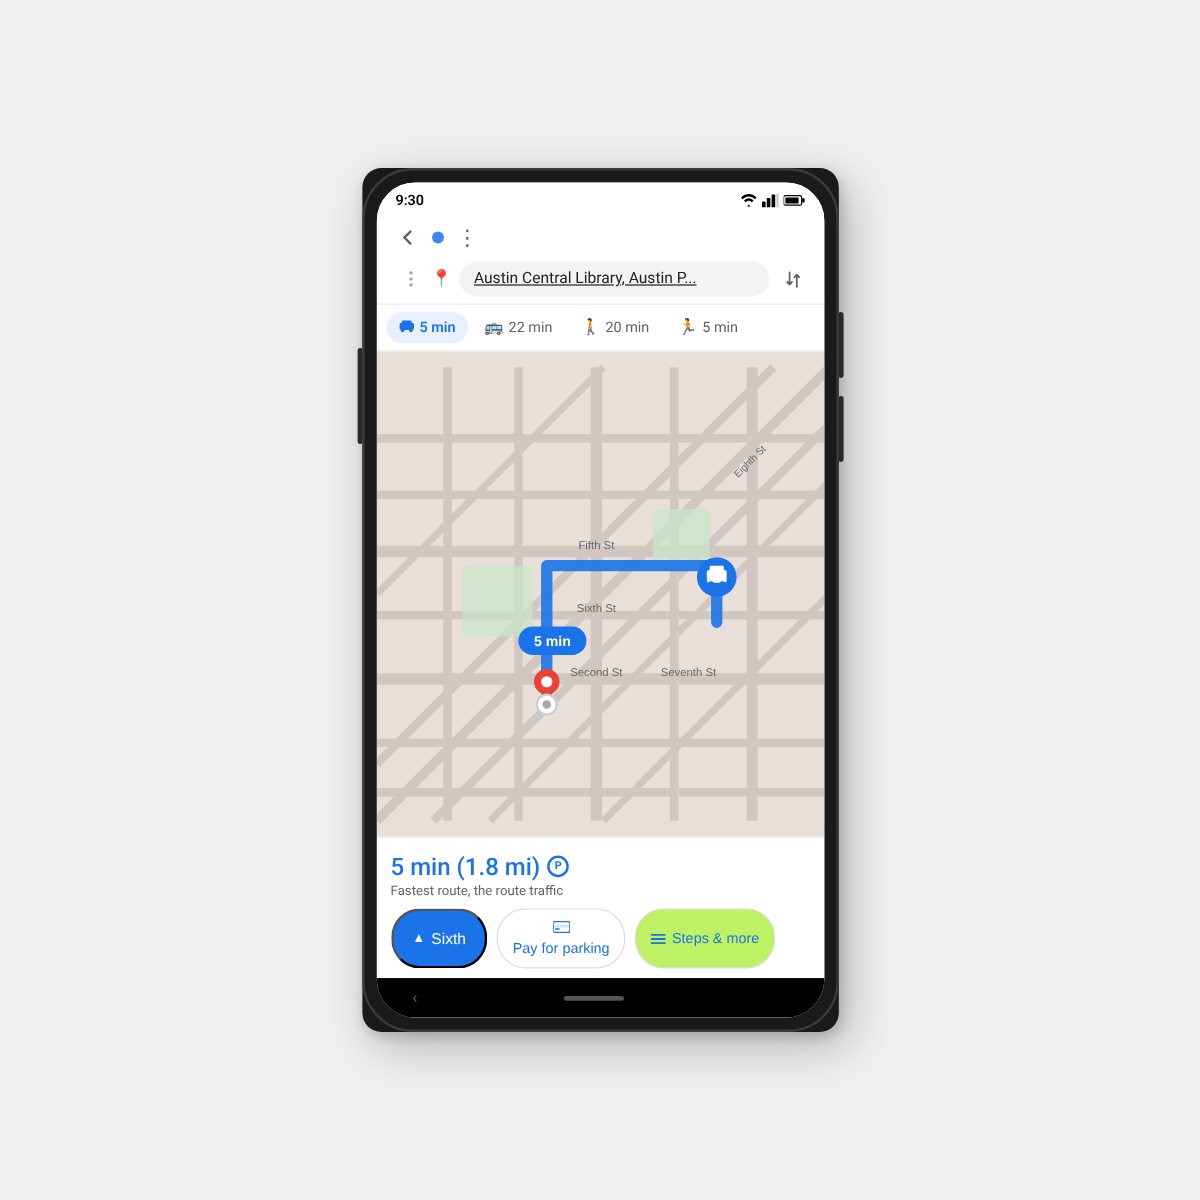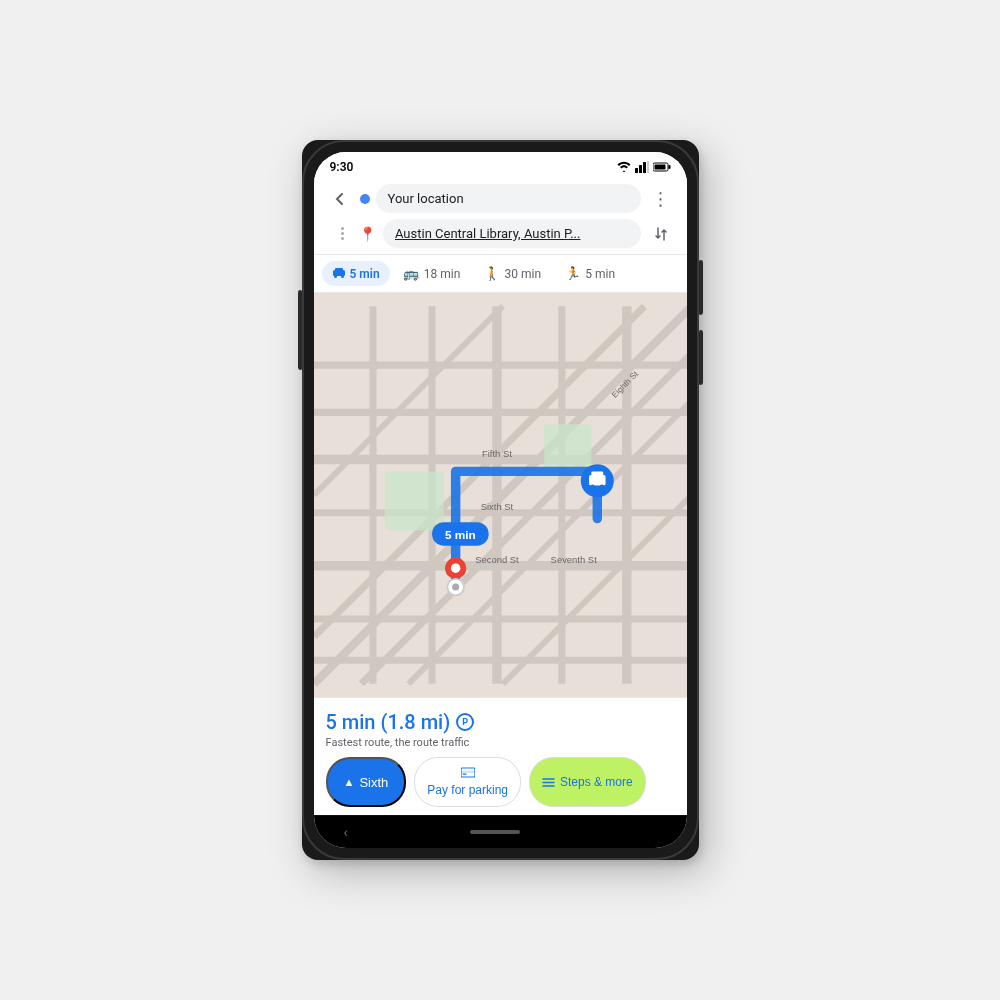--- a/index.html
+++ b/index.html
@@ -399,21 +399,20 @@
 
     <div class="nav-header">
 
       <div class="search-row">
         <div class="back-btn">
           <svg width="16" height="16" viewBox="0 0 16 16">
             <path d="M10 3L5 8l5 5" stroke="#5f6368" stroke-width="2" fill="none" stroke-linecap="round"></path>
           </svg>
         </div>
         <div class="dot-blue"></div>
-        <div class="search-input">Your location</div>
         <div class="more-btn">
           <span style="font-size:18px;color:#5f6368;">⋮</span>
         </div>
       </div>
 
       <div class="dest-row">
         <div class="connector-dots">
           <div class="cdot"></div>
           <div class="cdot"></div>
           <div class="cdot"></div>
@@ -435,25 +434,25 @@
             <rect x="1" y="4" width="12" height="6" rx="1.5"></rect>
             <rect x="3" y="2" width="8" height="3" rx="1"></rect>
             <circle cx="3.5" cy="10.5" r="1.5" fill="#1a73e8"></circle>
             <circle cx="10.5" cy="10.5" r="1.5" fill="#1a73e8"></circle>
           </svg>
         </span>
         <span style="font-size:12px;font-weight:600;color:#1a73e8;">5 min</span>
       </div>
       <div class="tab-item inactive">
         <span class="tab-icon">🚌</span>
-        <span>18 min</span>
+        <span>22 min</span>
       </div>
       <div class="tab-item inactive">
         <span class="tab-icon">🚶</span>
-        <span>30 min</span>
+        <span>20 min</span>
       </div>
       <div class="tab-item inactive">
         <span class="tab-icon">🏃</span>
         <span>5 min</span>
       </div>
       <div class="tab-item inactive">
         
         
       </div>
     </div>

